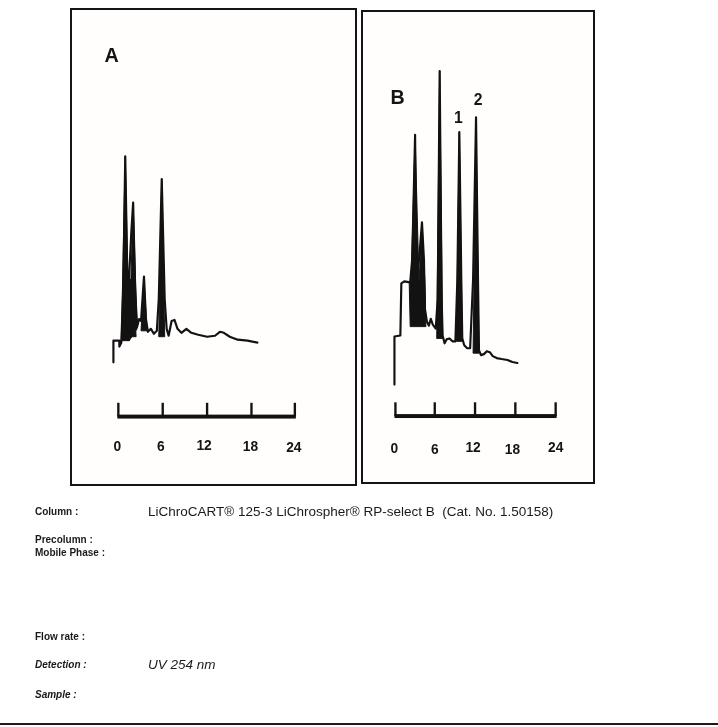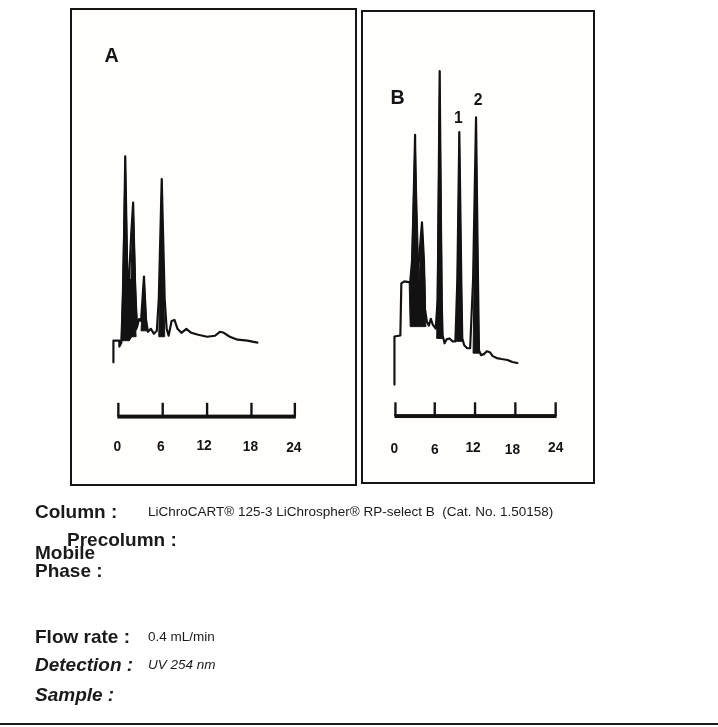--- a/index.html
+++ b/index.html
@@ -13,21 +13,21 @@
   .panel svg{position:absolute;left:0;top:0;width:100%;height:100%;}
   .trace{fill:none;stroke:#121212;stroke-width:2.2;stroke-linejoin:round;stroke-linecap:round;}
   .peakfill{fill:#121212;stroke:#121212;stroke-width:1;}
   .axisbar{fill:#121212;}
   .tick{stroke:#121212;stroke-width:2.4;}
   .ticklabel{font-family:"Liberation Sans",sans-serif;font-size:14px;font-weight:700;fill:#141414;}
   .panel-letter{font-family:"Liberation Sans",sans-serif;font-size:20px;font-weight:700;fill:#141414;}
   .peak-num{font-family:"Liberation Sans",sans-serif;font-size:16px;font-weight:700;fill:#141414;}
   .conditions{position:absolute;left:35px;right:16px;top:0;height:0;}
   .cond-row{position:absolute;left:0;right:0;display:flex;align-items:flex-start;}
-  .cond-label{width:113px;flex:0 0 113px;font-size:19px;font-weight:700;line-height:18px;}
+  .cond-label{width:113px;flex:0 0 113px;font-size:10px;font-weight:700;line-height:18px;}
   .cond-value{flex:1;font-size:13.5px;line-height:18px;white-space:pre-wrap;}
   .bottom-rule{position:absolute;left:0;right:0;top:723px;height:2px;background:#1b1b1b;}
 </style>
 </head>
 <body>
 
 <div class="page">
 
   <div class="panel panel-a">
     <svg viewBox="0 0 287 478">
@@ -102,29 +102,28 @@
       <text class="ticklabel" text-anchor="middle" x="152" y="448">18</text>
       <text class="ticklabel" text-anchor="middle" x="196" y="446">24</text>
     </svg>
   </div>
 
   <div class="conditions">
     <div class="cond-row" style="top:503px;">
       <div class="cond-label">Column :</div>
       <div class="cond-value">LiChroCART® 125-3 LiChrospher® RP-select B  (Cat. No. 1.50158)</div>
     </div>
-    <div class="cond-row" style="top:531px;margin-left:32px;">
+    <div class="cond-row" style="top:531px;">
       <div class="cond-label">Precolumn :</div>
     </div>
     <div class="cond-row" style="top:544px;justify-content:space-between;">
       <div class="cond-label">Mobile Phase :</div>
     </div>
     <div class="cond-row" style="top:628px;">
       <div class="cond-label">Flow rate :</div>
-      <div class="cond-value">0.4 mL/min</div>
     </div>
     <div class="cond-row" style="top:656px;font-style:italic;">
       <div class="cond-label">Detection :</div>
       <div class="cond-value">UV 254 nm</div>
     </div>
     <div class="cond-row" style="top:686px;font-style:italic;">
       <div class="cond-label">Sample :</div>
     </div>
   </div>
 

